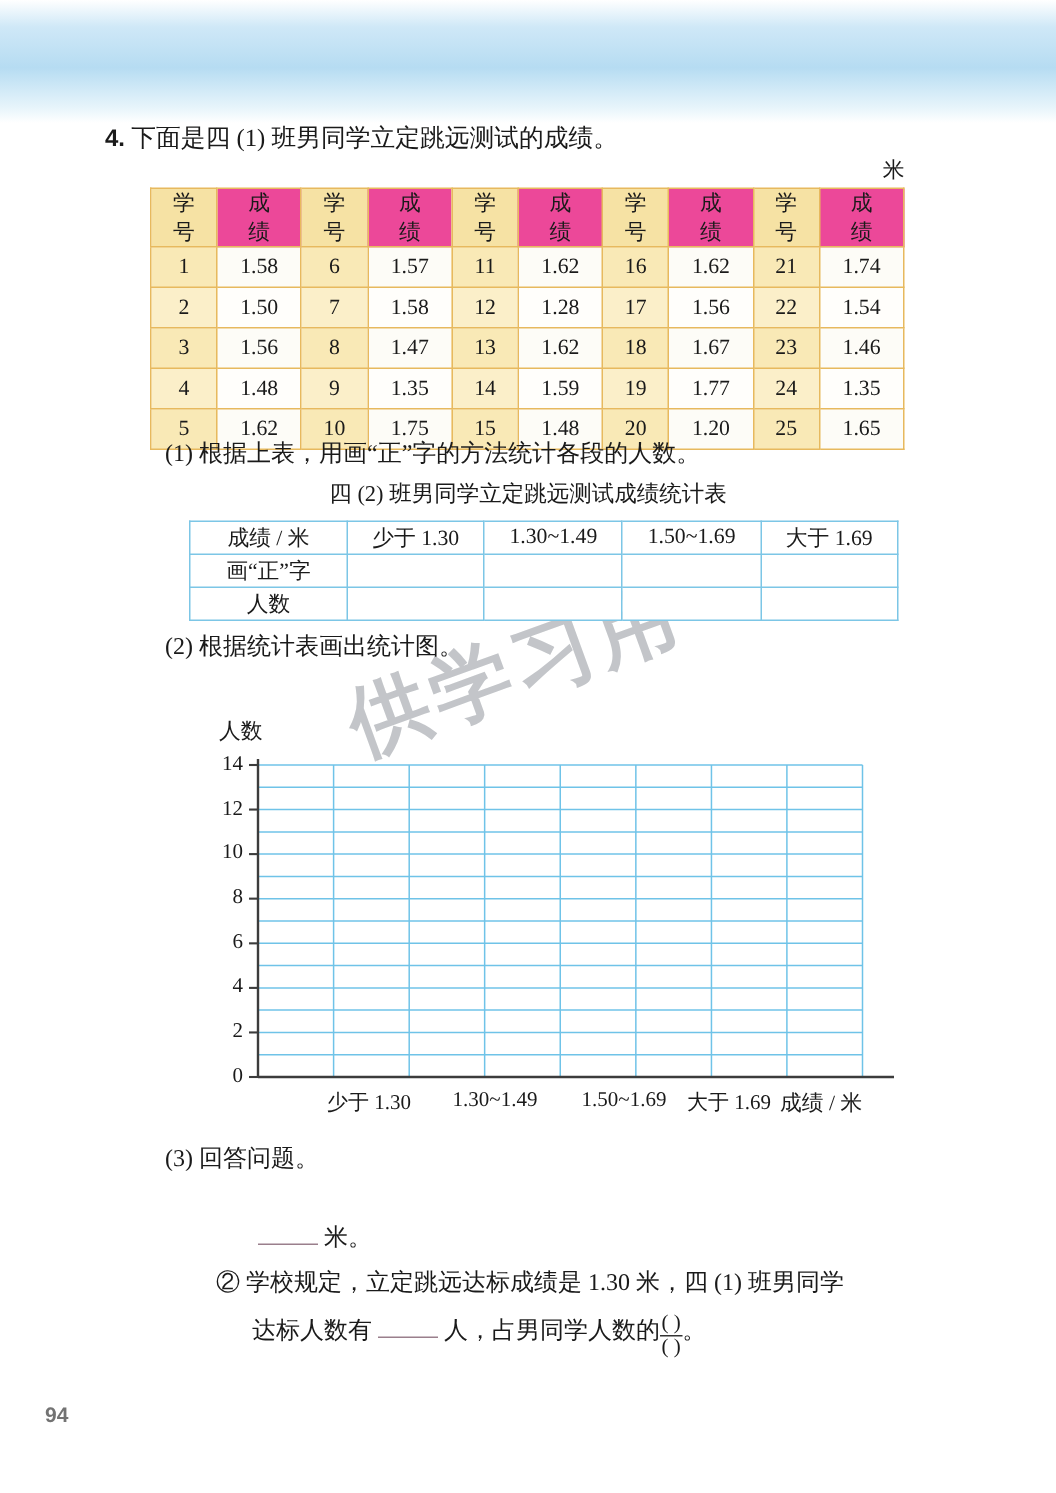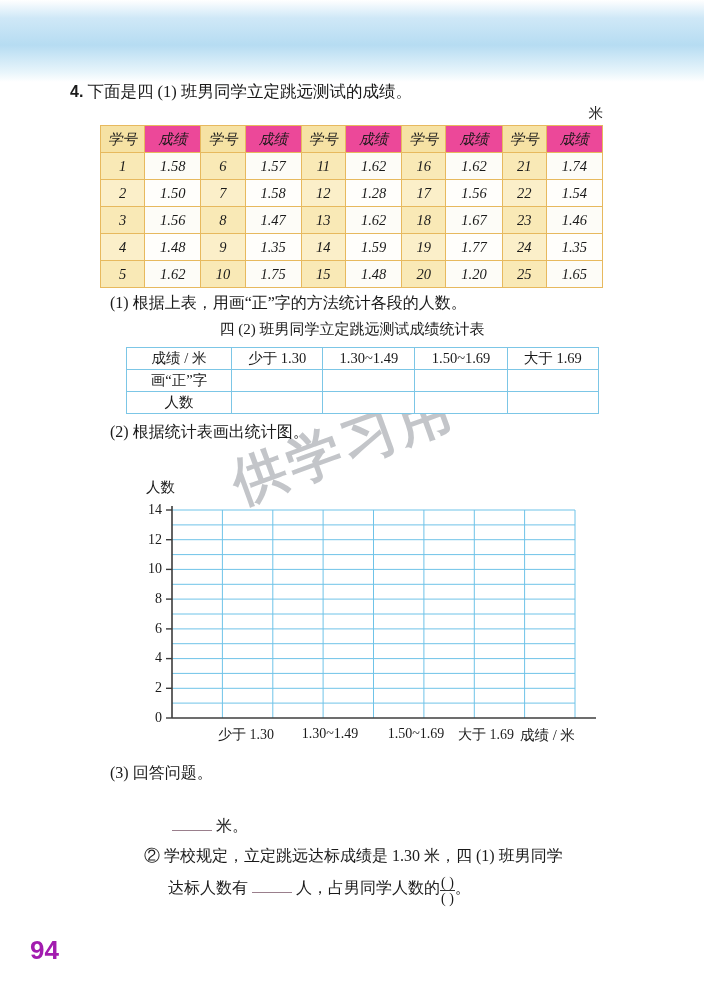--- a/index.html
+++ b/index.html
@@ -43,22 +43,21 @@
   
   #score-table{
     position:absolute; left:100px; top:125px; width:503px;
     border-collapse:collapse;
     border:1.5px solid #e0a93c;
     font-size:14.5px;
   }
   #score-table td{
     border:1px solid #e7b95e;
     height:27px; text-align:center; vertical-align:middle;
-    padding:0 2px;
-    font-style:italic;
+    padding:0 14px;
   }
   #score-table td.id{   background:#f9e9b6; width:44px; }
   #score-table td.sc{   background:#fdfcf7; width:56px; }
   #score-table tr.hdr td.id{ background:#f6e2a4; }
   #score-table tr.hdr td.sc{ background:#ec4899; }
   #score-table tr.alt td.id{ background:#fbefc9; }
   #score-table tr.alt td.sc{ background:#fffefb; }
 
   
   .subq{
@@ -121,21 +120,21 @@
     font-size:14px; line-height:13px;
   }
   .frac .numr{ display:block; padding:0 1px; }
   .frac .bar{ display:block; border-top:1.2px solid #333; height:1px; margin:1px 0; }
   .frac .denr{ display:block; padding:0 1px; }
 
   
   #page-number{
     position:absolute; left:30px; top:935px;
     font-family:"Liberation Sans","DejaVu Sans",sans-serif;
-    font-size:26px; font-weight:bold; color:#a21caf;
+    font-size:14px; font-weight:bold; color:#737373;
   }
 </style>
 </head>
 <body>
 
 <div id="top-gradient"></div>
 
 <div id="watermark">供学习用</div>
 
 <div id="page">

